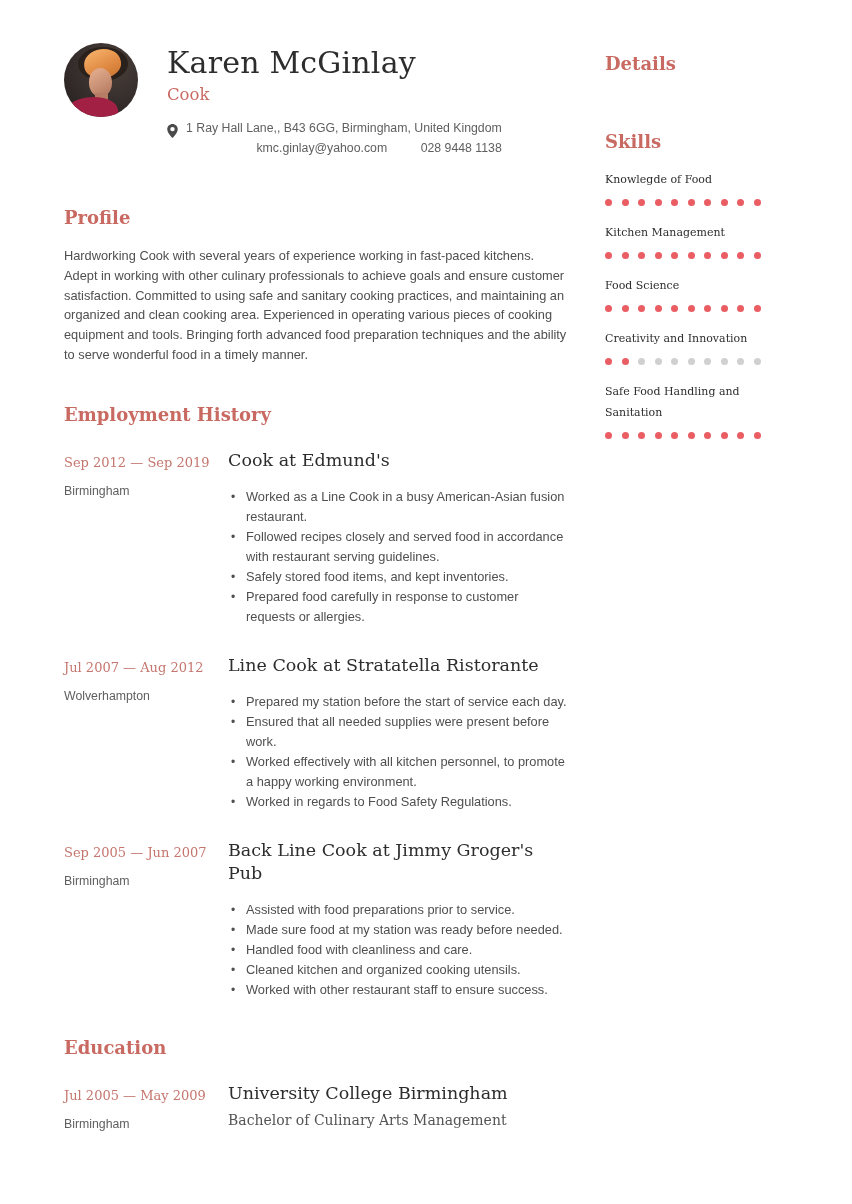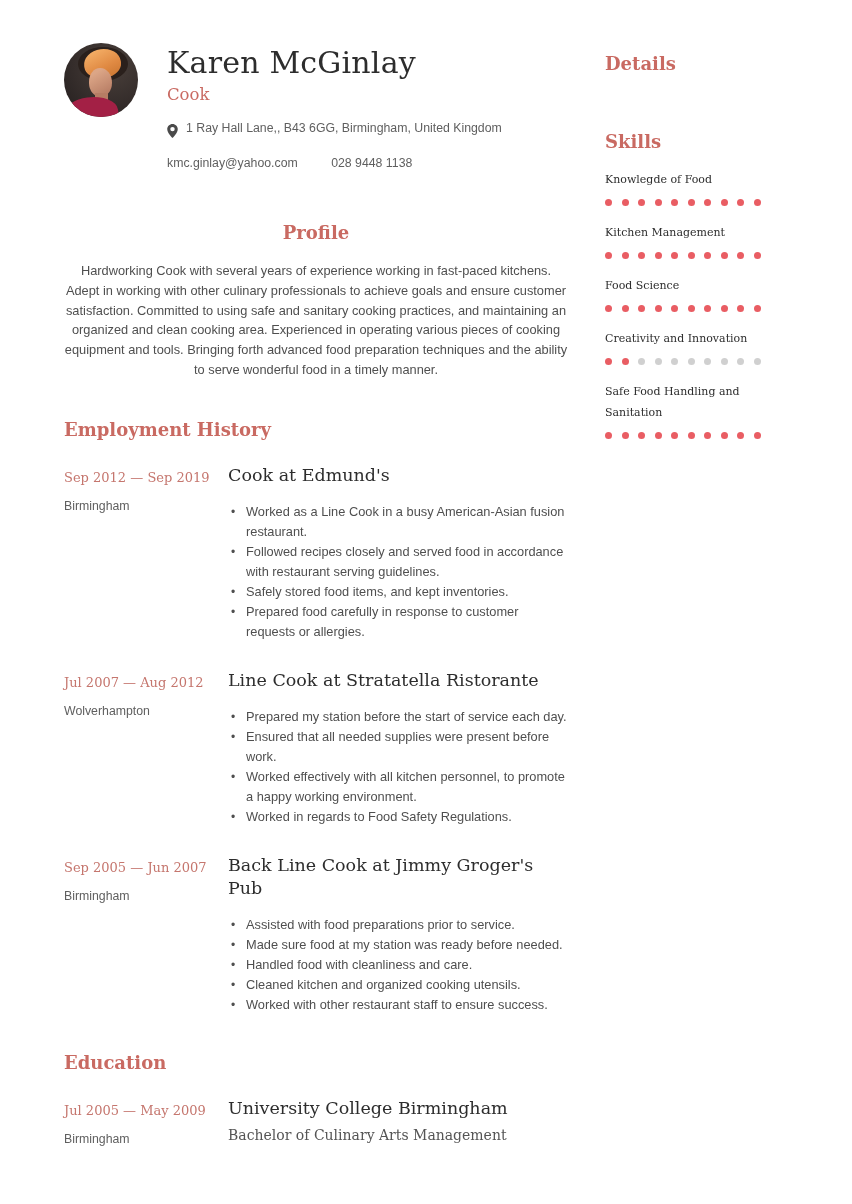--- a/index.html
+++ b/index.html
@@ -41,31 +41,31 @@
     font-family:"DejaVu Serif","Liberation Serif",serif;font-weight:500;
     font-size:30px;line-height:35px;color:var(--ink);letter-spacing:.2px;
   }
   .role{
     font-family:"DejaVu Serif","Liberation Serif",serif;
     font-size:16.5px;line-height:22px;color:var(--accent);margin-top:4px;
   }
   .contact{margin-top:13px;font-size:12.3px;line-height:19px;color:var(--muted);}
   .contact-row1{display:flex;align-items:flex-end;}
   .pin-icon{width:11px;height:14px;margin-right:8px;flex:0 0 11px;}
-  .contact-row2{margin-top:16px;}
+  .contact-row2{margin-top:1px;text-align:right;}
   .contact-row2 .phone{margin-left:30px;}
 
   
   .sec-heading{
     font-family:"DejaVu Serif","Liberation Serif",serif;font-weight:600;
     font-size:18px;line-height:24px;color:var(--accent);
   }
 
   
-  .profile{margin-bottom:38px;text-align:center;}
+  .profile{margin-bottom:38px;}
   .profile p{margin-top:16px;font-size:12.8px;line-height:19.8px;color:var(--body);}
 
   
   .employment{margin-bottom:36px;}
   .entries{margin-top:22px;}
   .entry{display:flex;margin-bottom:27px;gap:8px;}
   .entry:last-child{margin-bottom:0;}
   .entry-left{width:156px;flex:0 0 156px;padding-top:5px;}
   .dates{
     font-family:"DejaVu Serif","Liberation Serif",serif;

